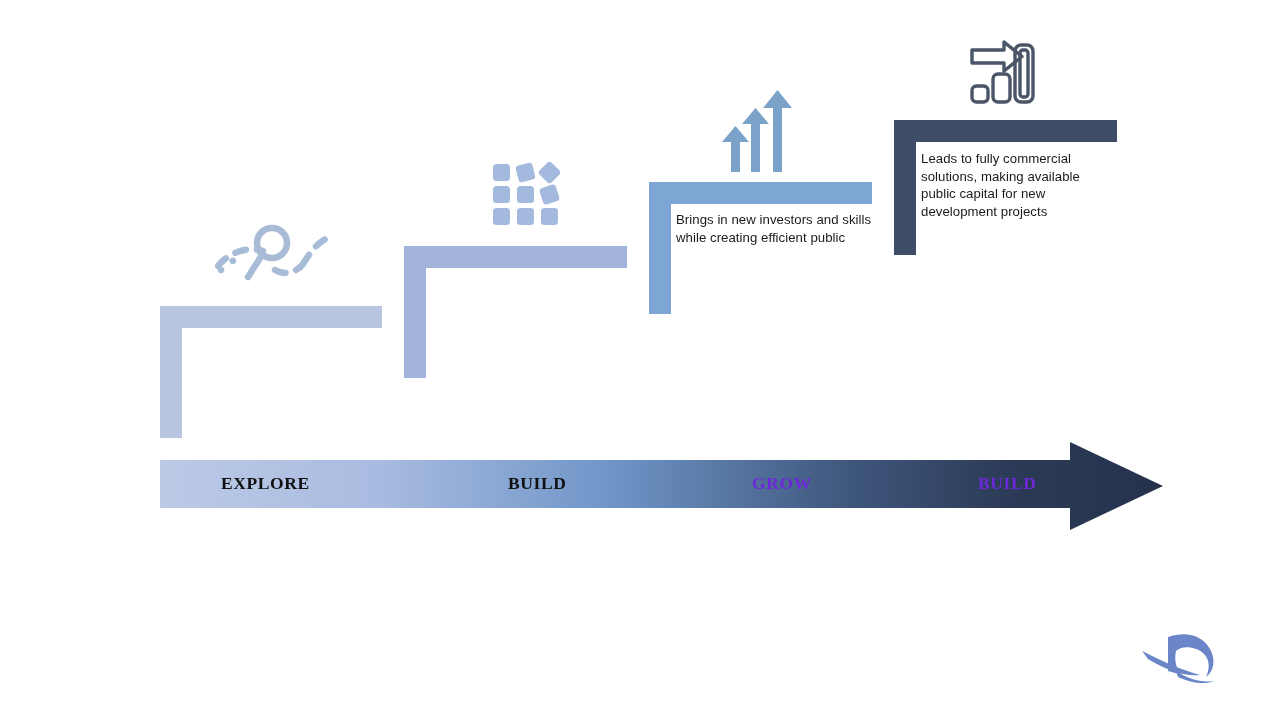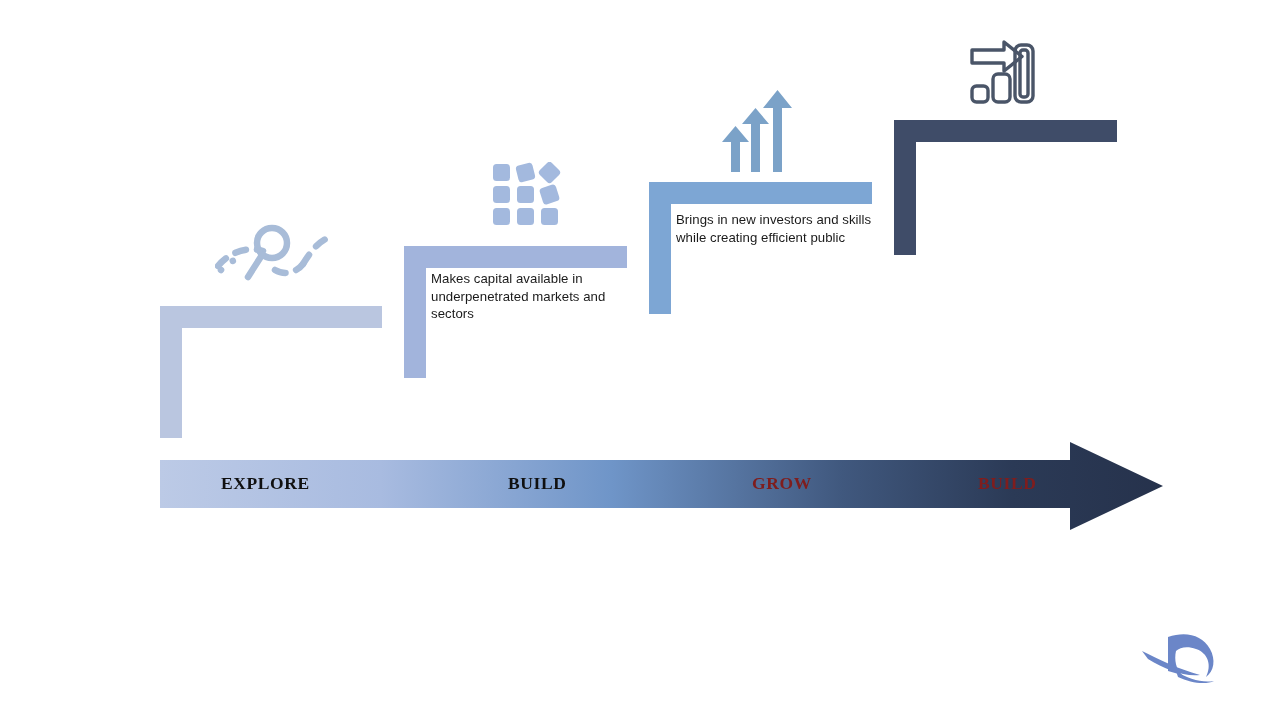--- a/index.html
+++ b/index.html
@@ -63,21 +63,21 @@
   .arrow-label {
     position: absolute;
     font-family: "Liberation Serif", serif;
     font-weight: bold;
     font-size: 17.5px;
     letter-spacing: 0.6px;
     white-space: nowrap;
     top: 473px;
   }
   .label-dark { color: #101010; }
-  .label-light { color: #7f1d1d; }
+  .label-light { color: #6d28d9; }
 
   
   .logo {
     position: absolute;
     left: 1140px;
     top: 625px;
     width: 110px;
     height: 70px;
   }
 </style>
@@ -101,21 +101,20 @@
         <circle cx="57" cy="23" r="15"></circle>
         <path d="M47 35 L 33 57"></path>
       </g>
     </svg>
   </div>
 
   <div class="step" style="left:404px; top:246px; width:223px; height:132px;">
     <div class="bracket-top" style="width:223px; background:#a2b4dc;"></div>
     <div class="bracket-leg" style="height:110px; background:#a2b4dc;"></div>
   </div>
-  <div class="step-text" style="left:431px; top:270px; width:196px;">Makes capital available in underpenetrated markets and sectors</div>
 
   <div class="icon" style="left:489px; top:162px; width:76px; height:76px;">
     <svg width="76" height="76" viewBox="0 0 76 76" fill="none">
       <g fill="#a3b9de">
         <rect x="4" y="46" width="17" height="17" rx="3.5"></rect>
         <rect x="28" y="46" width="17" height="17" rx="3.5"></rect>
         <rect x="52" y="46" width="17" height="17" rx="3.5"></rect>
         <rect x="4" y="24" width="17" height="17" rx="3.5"></rect>
         <rect x="28" y="24" width="17" height="17" rx="3.5"></rect>
         <rect x="52" y="24" width="17" height="17" rx="3.5" transform="rotate(-18 60.5 32.5)"></rect>
@@ -139,20 +138,21 @@
         <path d="M33 84 L33 36 L24 36 L37.5 20 L51 36 L42 36 L42 84 Z"></path>
         <path d="M55 84 L55 20 L45 20 L59.5 2 L74 20 L64 20 L64 84 Z"></path>
       </g>
     </svg>
   </div>
 
   <div class="step" style="left:894px; top:120px; width:223px; height:135px;">
     <div class="bracket-top" style="width:223px; background:#3f4c68;"></div>
     <div class="bracket-leg" style="height:113px; background:#3f4c68;"></div>
   </div>
+  <div class="step-text" style="left:921px; top:150px; width:196px;">Leads to fully commercial solutions, making available public capital for new development projects</div>
 
   <div class="icon" style="left:968px; top:38px; width:78px; height:66px;">
     <svg width="78" height="66" viewBox="0 0 78 66" fill="none">
       <g stroke="#4a5568" stroke-width="3.4" fill="none" stroke-linejoin="round">
         <path d="M4 12 L36 12 L36 4 L54 18.5 L36 33 L36 25 L4 25 Z"></path>
         <rect x="4" y="48" width="16" height="16" rx="4.5"></rect>
         <rect x="25" y="36" width="17" height="28" rx="5"></rect>
         <rect x="47" y="7" width="18" height="57" rx="6"></rect>
         <rect x="52" y="12" width="8" height="47" rx="3"></rect>
       </g>

